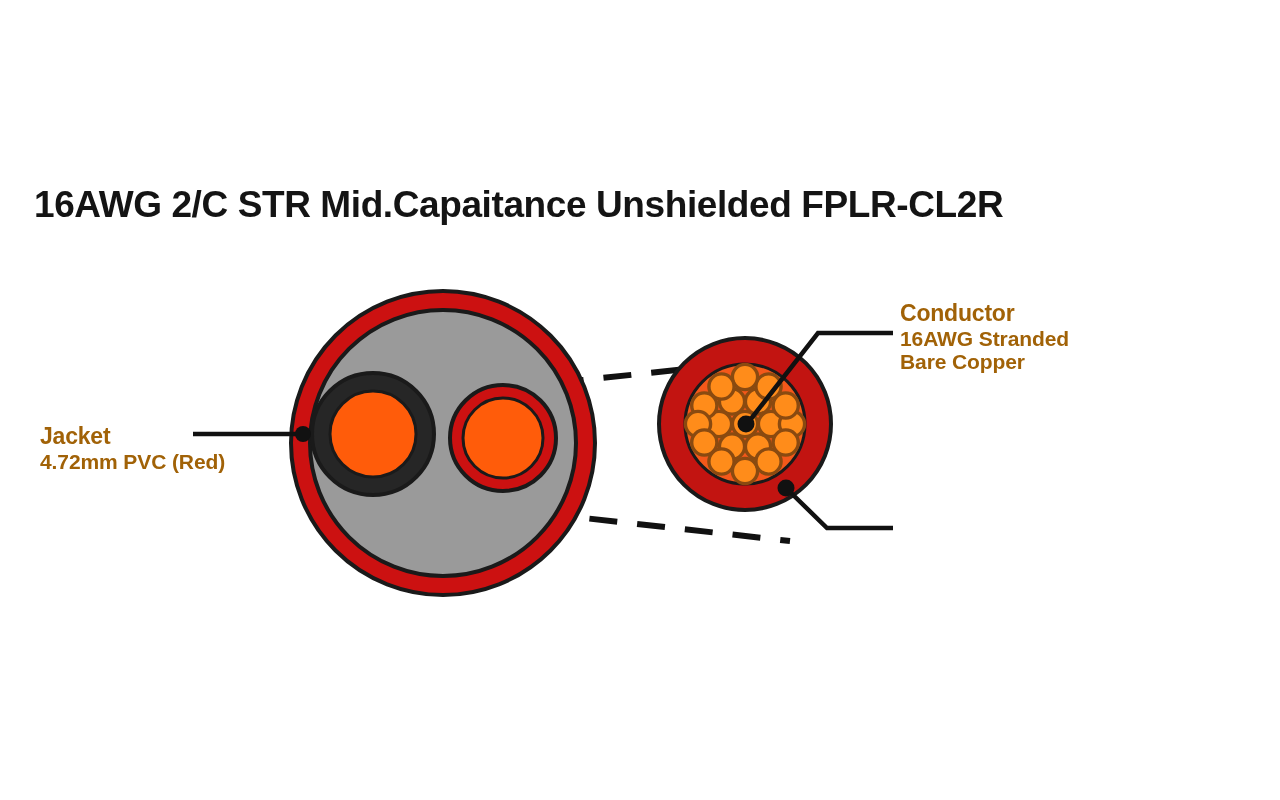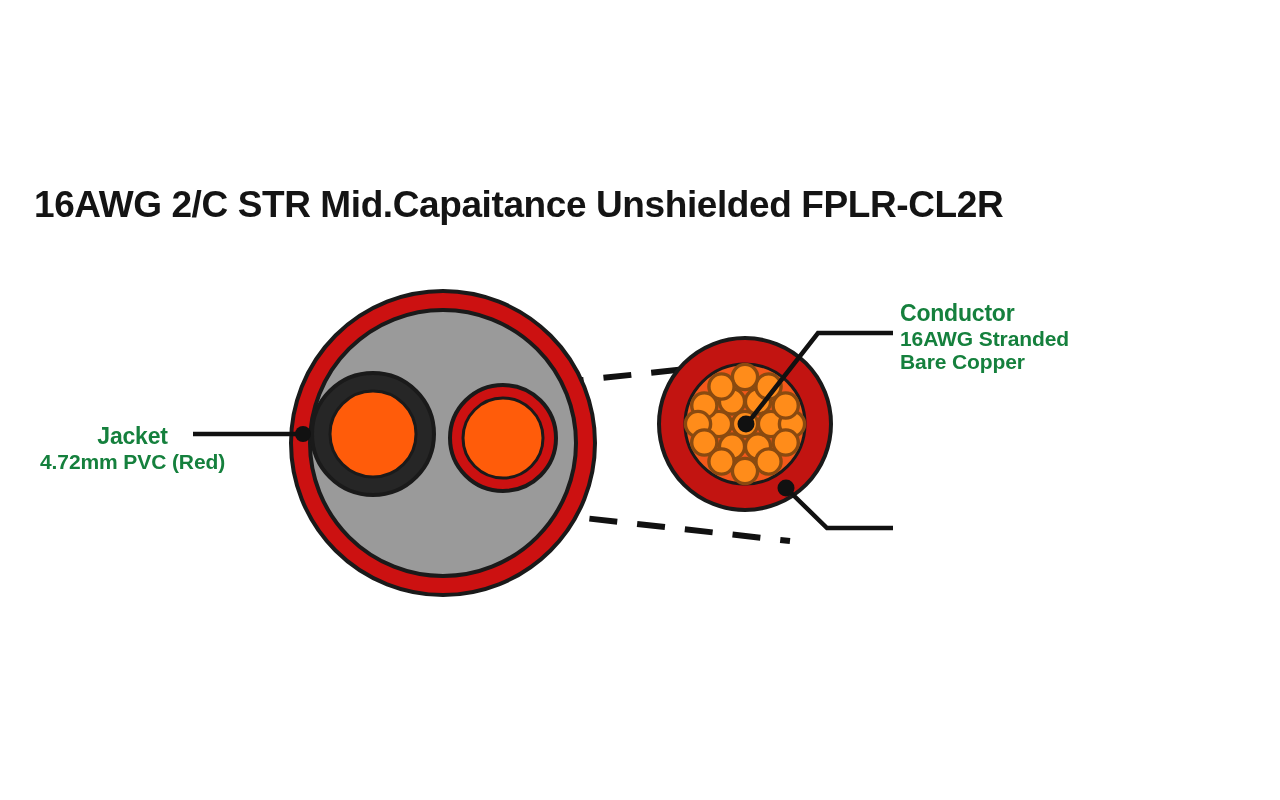--- a/index.html
+++ b/index.html
@@ -30,39 +30,39 @@
     font-size: 37px;
     font-weight: bold;
     letter-spacing: -0.4px;
     color: #141414;
     white-space: nowrap;
   }
   .label-block {
     position: absolute;
     font-family: "Liberation Sans", sans-serif;
     line-height: 1.12;
-    color: #15803d;
+    color: #a16207;
     white-space: nowrap;
   }
   .label-head {
     font-size: 23px;
     font-weight: bold;
     letter-spacing: -0.2px;
     display: block;
   }
   .label-line {
     font-size: 21px;
     font-weight: bold;
     letter-spacing: -0.1px;
     display: block;
   }
   #label-jacket {
     left: 40px;
     top: 424px;
-    text-align: center;
+    text-align: left;
   }
   #label-conductor {
     left: 900px;
     top: 301px;
   }
   #label-dielectric {
     left: 900px;
     top: 512px;
   }
   #svg-layer {

